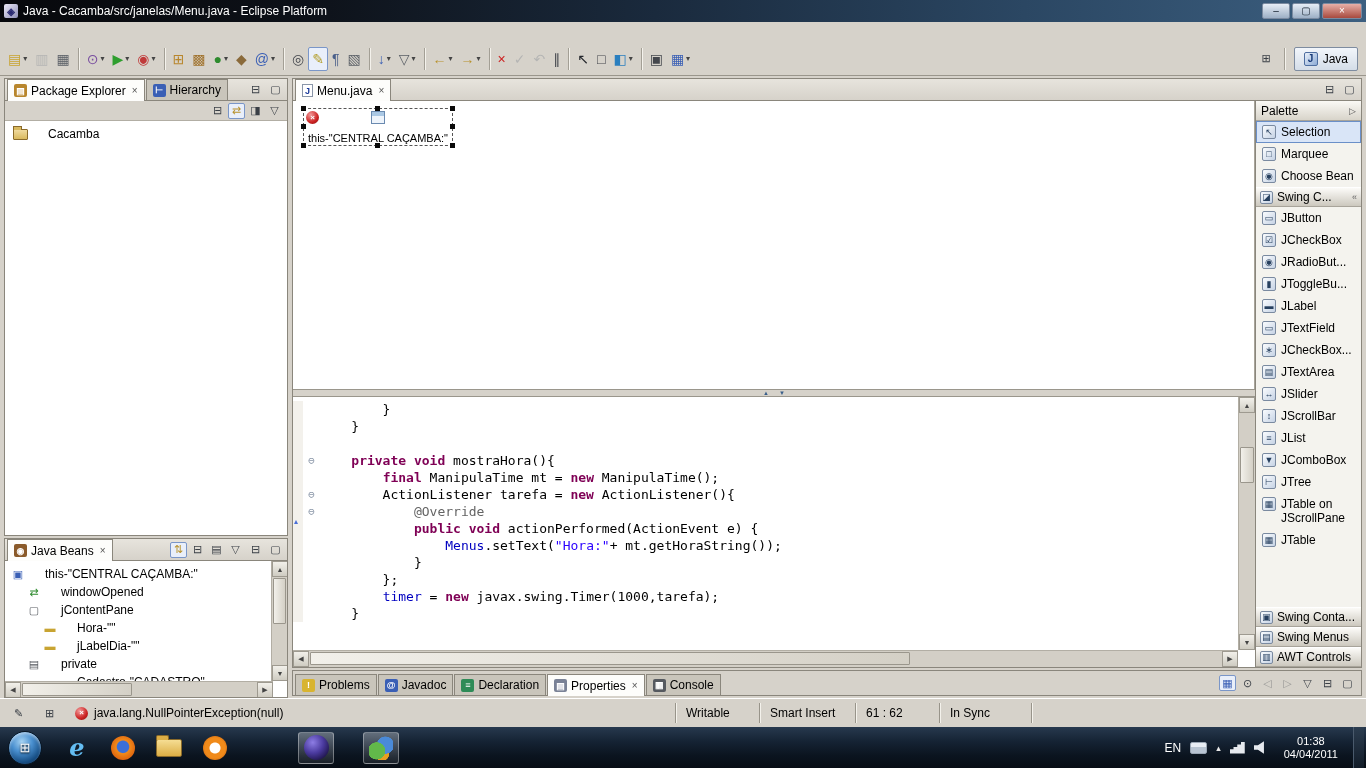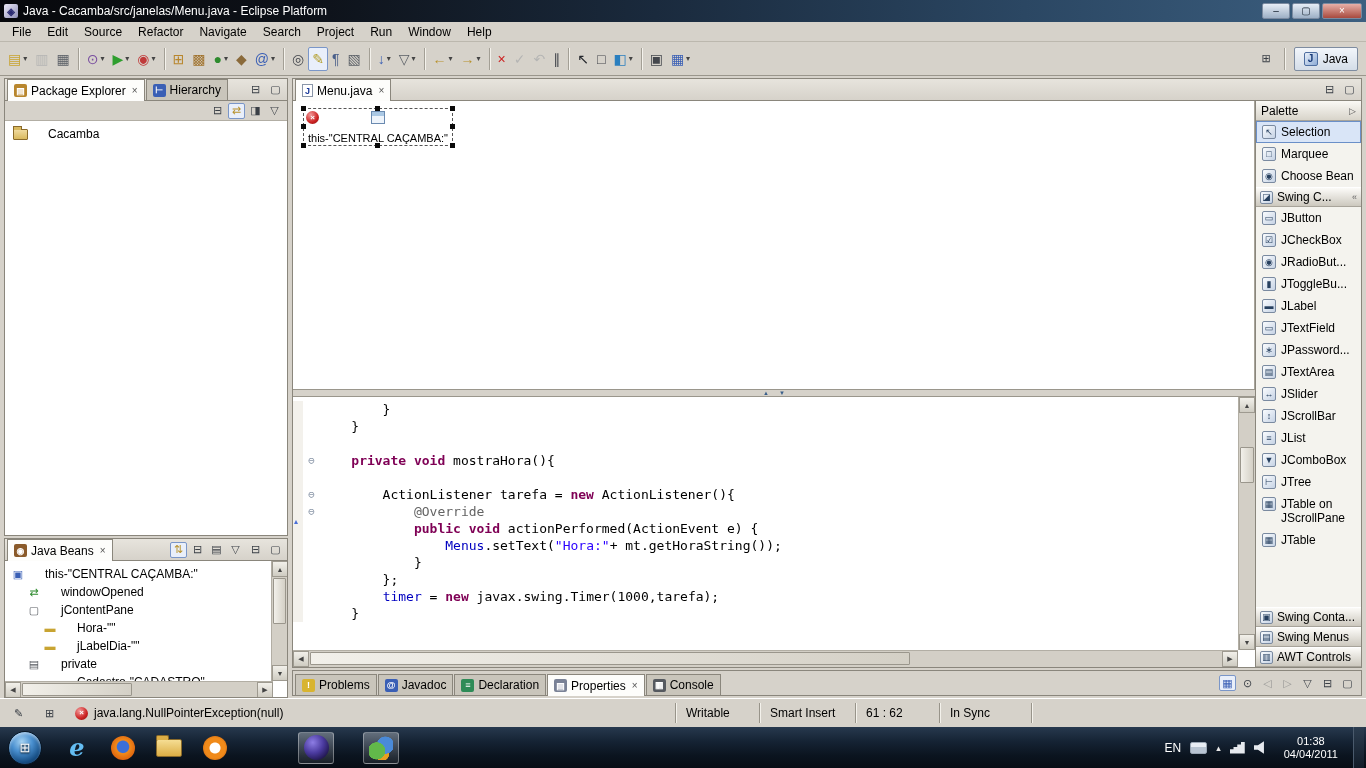--- a/index.html
+++ b/index.html
@@ -141,32 +141,20 @@
   <div class="titlebar">
     <span class="title-ico">◈</span>
     <span class="title-text">Java - Cacamba/src/janelas/Menu.java - Eclipse Platform</span>
     <span class="winbtns">
       <span class="winbtn">–</span>
       <span class="winbtn">▢</span>
       <span class="winbtn close">×</span>
     </span>
   </div>
 
-  <div class="menubar">
-      <span class="menu-item">File</span>
-      <span class="menu-item">Edit</span>
-      <span class="menu-item">Source</span>
-      <span class="menu-item">Refactor</span>
-      <span class="menu-item">Navigate</span>
-      <span class="menu-item">Search</span>
-      <span class="menu-item">Project</span>
-      <span class="menu-item">Run</span>
-      <span class="menu-item">Window</span>
-      <span class="menu-item">Help</span>
-    </div>
 
   <div class="toolbar">
     <div class="tb-main">
         <span class="tb-btn">
           <span class="tb-glyph" style="color: rgb(200, 164, 50);">▤</span>
           <span class="tb-drop">▾</span>
         </span>
         <span class="tb-btn disabled">
           <span class="tb-glyph" style="color: rgb(136, 142, 150);">▥</span>
         </span>
@@ -430,20 +418,21 @@
             <span class="code-text"></span>
           </div>
           <div class="code-line">
             <span class="ruler"></span>
             <span class="foldm">⊖</span>
             <span class="code-text"><span class="c-p">    </span><span class="c-k">private</span><span class="c-p"> </span><span class="c-k">void</span><span class="c-p"> mostraHora(){</span></span>
           </div>
           <div class="code-line">
             <span class="ruler"></span>
             <span class="foldm"></span>
+            <span class="code-text"><span class="c-p">        </span><span class="c-k">final</span><span class="c-p"> ManipulaTime mt = </span><span class="c-k">new</span><span class="c-p"> ManipulaTime();</span></span>
           </div>
           <div class="code-line">
             <span class="ruler"></span>
             <span class="foldm">⊖</span>
             <span class="code-text"><span class="c-p">        ActionListener tarefa = </span><span class="c-k">new</span><span class="c-p"> ActionListener(){</span></span>
           </div>
           <div class="code-line">
             <span class="ruler"></span>
             <span class="foldm">⊖</span>
             <span class="code-text"><span class="c-p">            </span><span class="c-a">@Override</span></span>
@@ -534,21 +523,21 @@
           <div class="pal-item">
             <span class="pchip">▬</span>
             <span class="pal-lbl">JLabel</span>
           </div>
           <div class="pal-item">
             <span class="pchip">▭</span>
             <span class="pal-lbl">JTextField</span>
           </div>
           <div class="pal-item">
             <span class="pchip">∗</span>
-            <span class="pal-lbl">JPassword...</span>
+            <span class="pal-lbl">JCheckBox...</span>
           </div>
           <div class="pal-item">
             <span class="pchip">▤</span>
             <span class="pal-lbl">JTextArea</span>
           </div>
           <div class="pal-item">
             <span class="pchip">↔</span>
             <span class="pal-lbl">JSlider</span>
           </div>
           <div class="pal-item">

